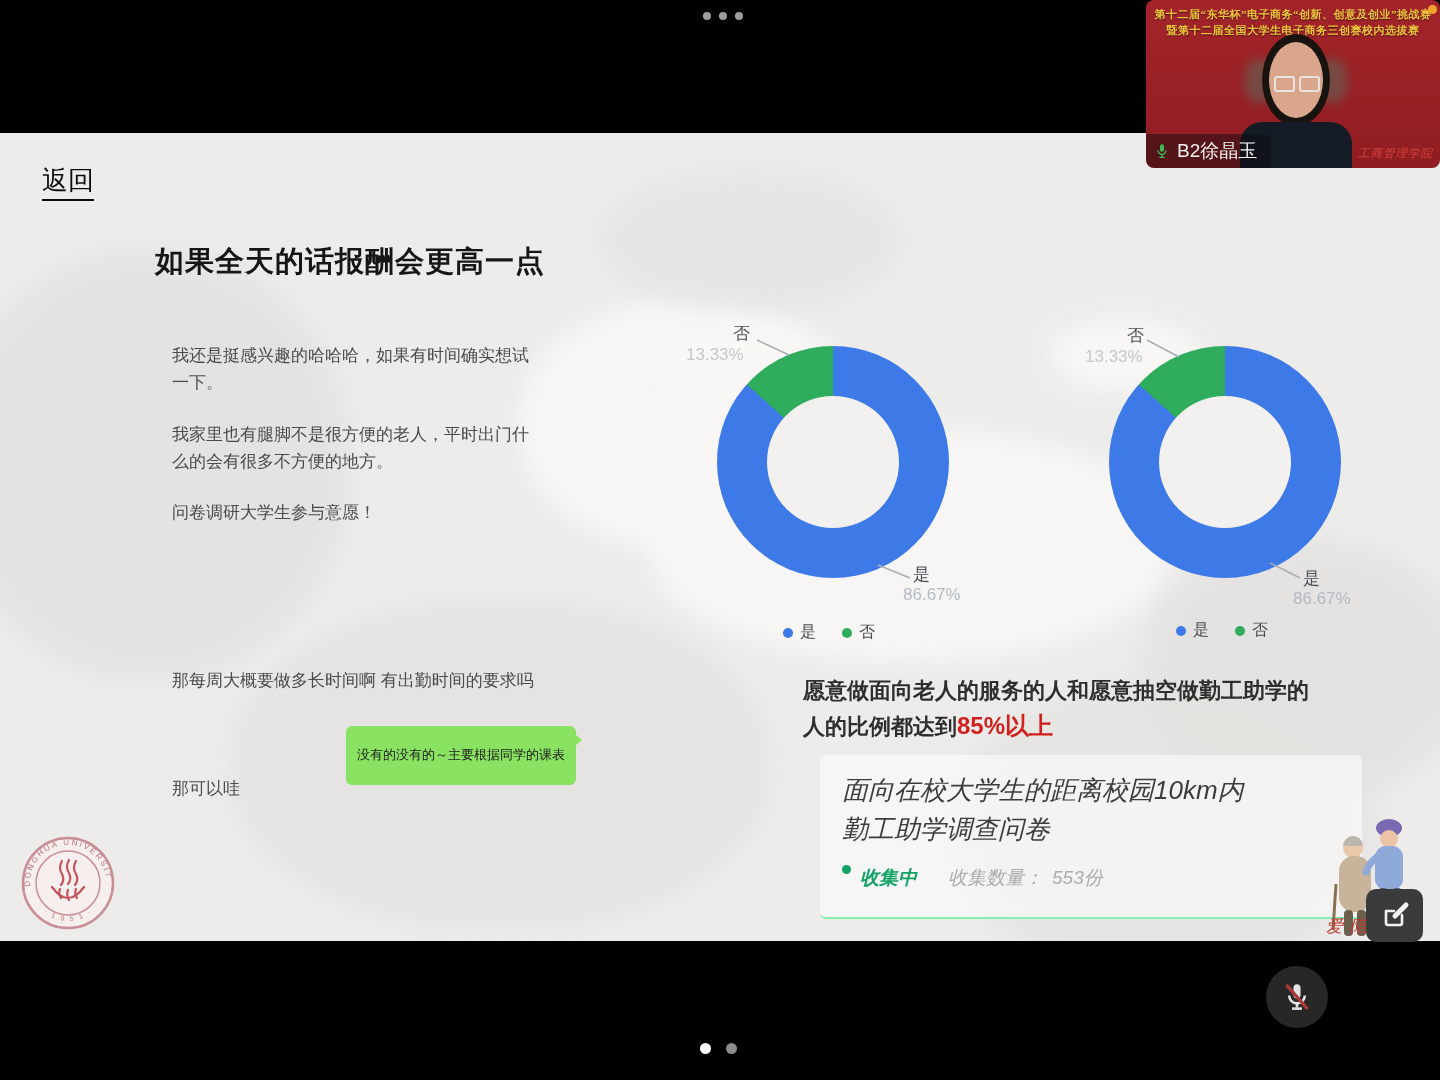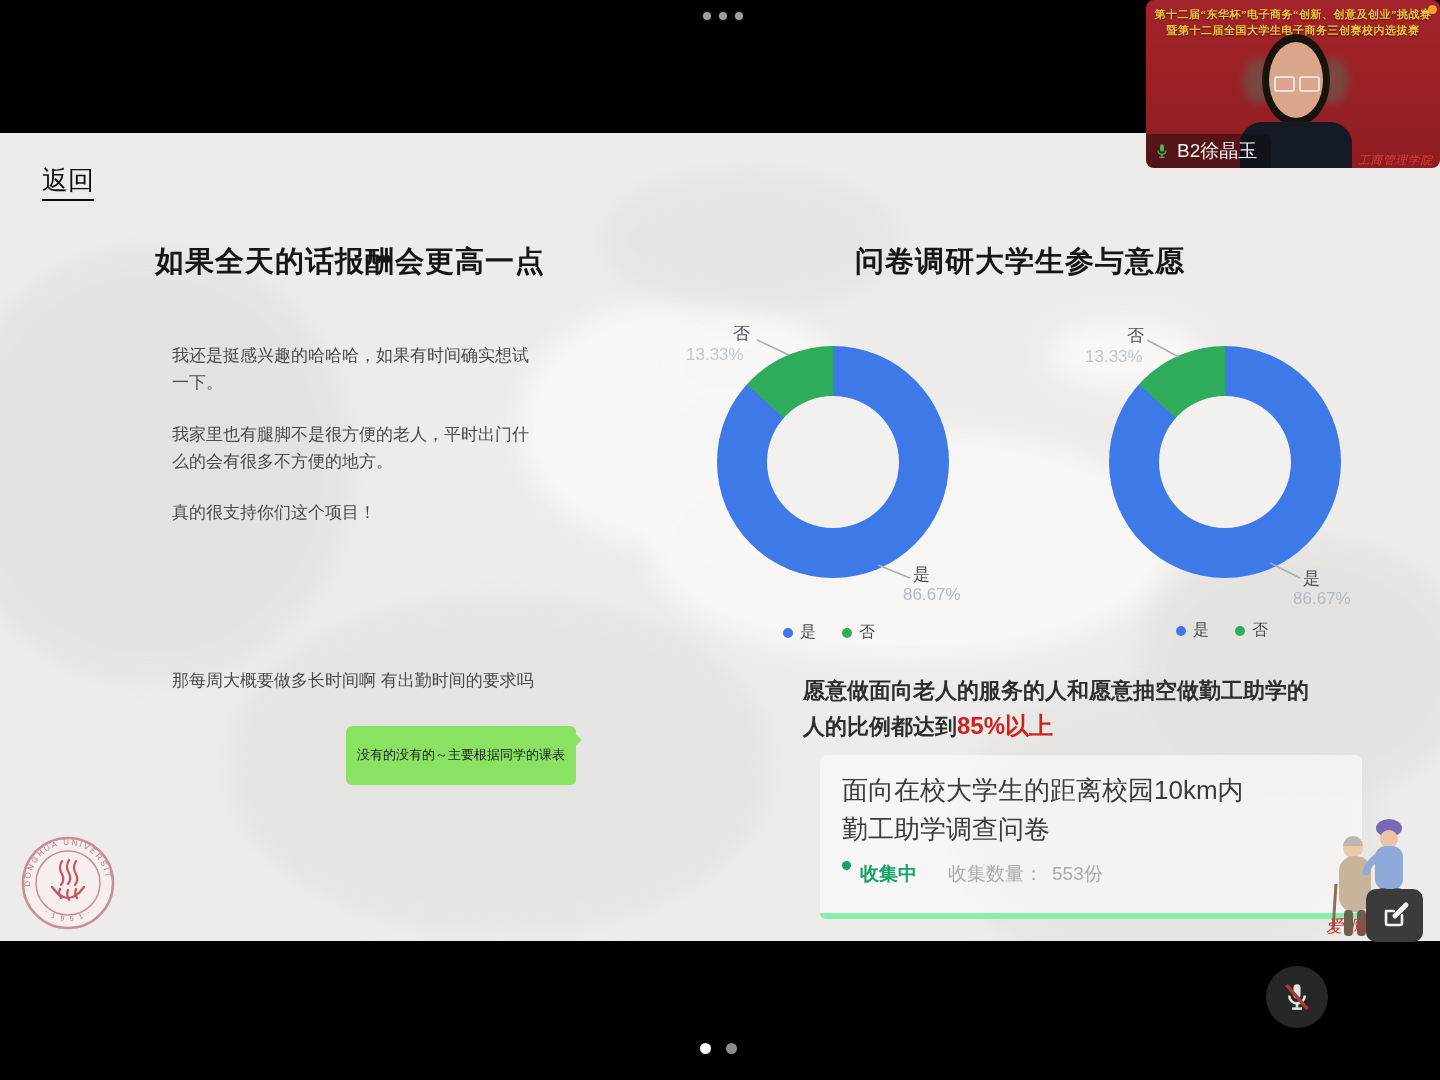--- a/index.html
+++ b/index.html
@@ -34,41 +34,41 @@
   .pct.dk{color:#b4bac3;}
   .legend{display:flex;gap:26px;align-items:center;font-size:16px;color:#4a4a4a;}
   .legend .it{display:flex;align-items:center;gap:7px;}
   .dot{width:10px;height:10px;border-radius:50%;display:inline-block;}
   .dot.blue{background:#3e79e8;} .dot.green{background:#2fac5c;}
   
   .summary{width:514px;font-size:22px;line-height:35px;color:#2e2e2e;font-weight:600;}
   .summary .hl{color:#d0211c;font-weight:700;font-size:24px;}
   
   .card{width:542px;height:164px;background:rgba(255,255,255,.55);border-radius:6px;
-        border-bottom:6px solid #86efac;box-sizing:border-box;}
+        border-bottom:2px solid #86efac;box-sizing:border-box;font-style:italic;}
   .card .t{position:absolute;left:22px;top:16px;font-size:26px;line-height:39px;color:#3c3c3c;}
   .card .status{position:absolute;left:22px;bottom:26px;display:flex;gap:9px;font-size:19px;}
   .card .status .sdot{width:9px;height:9px;border-radius:50%;background:#14a366;}
   .card .status .collecting{color:#14a366;font-weight:600;}
   .card .status .cl{color:#acacac;margin-left:22px;}
   .card .status .cv{color:#acacac;}
   
   .video{left:1146px;top:0;width:294px;height:168px;border-radius:8px;overflow:hidden;
          background:linear-gradient(180deg,#a3242a,#8f1d22);z-index:5;cursor:pointer;}
   .video .bl{position:absolute;width:100%;text-align:center;color:#eec43e;font-size:11px;font-weight:700;
          letter-spacing:.5px;font-family:"Liberation Serif", serif;text-shadow:0 1px 1px rgba(0,0,0,.55);}
   .video .hair{position:absolute;left:116px;top:34px;width:68px;height:92px;border-radius:50%;background:#191310;}
   .video .face{position:absolute;left:123px;top:42px;width:54px;height:76px;border-radius:50%;background:#d9a68c;}
   .video .smudge{position:absolute;width:30px;height:46px;border-radius:50%;background:#2ea583;opacity:.30;filter:blur(5px);}
   .video .glass{position:absolute;width:17px;height:12px;border:2px solid rgba(235,235,235,.85);border-radius:3px;}
   .video .body{position:absolute;left:94px;top:122px;width:112px;height:50px;border-radius:22px 22px 0 0;background:#141b25;}
   .video .badge{position:absolute;left:0;bottom:0;height:34px;display:inline-flex;align-items:center;gap:7px;
          padding:0 14px 0 8px;background:rgba(10,10,10,.45);border-radius:0 8px 0 8px;}
   .video .badge .nm{color:#f2f2f2;font-size:19px;}
-  .video .wm{position:absolute;right:7px;bottom:0;color:#d4453a;font-size:11.5px;font-style:italic;
+  .video .wm{position:absolute;right:7px;bottom:7px;color:#d4453a;font-size:11.5px;font-style:italic;
          letter-spacing:1px;font-family:"Liberation Serif", serif;}
   .video .rec{position:absolute;right:3px;top:5px;width:9px;height:9px;border-radius:50%;background:#f0a32f;}
   
   .topdots{left:703px;top:12px;display:flex;gap:8px;z-index:6;cursor:pointer;}
   .topdots i{width:8px;height:8px;border-radius:50%;background:#9e9e9e;}
   .pager{left:700px;top:1043px;display:flex;gap:15px;z-index:6;}
   .pager i{width:11px;height:11px;border-radius:50%;cursor:pointer;}
   .pager i.on{background:#ffffff;} .pager i.off{background:#8c8c8c;}
   .mutebtn{left:1266px;top:966px;width:62px;height:62px;border-radius:50%;background:#272727;z-index:6;
            display:flex;align-items:center;justify-content:center;cursor:pointer;}
@@ -95,27 +95,27 @@
     <div class="blob g" style="left:1140px;top:407px;width:330px;height:260px;opacity:.8;"></div>
     <div class="blob g" style="left:950px;top:547px;width:430px;height:300px;opacity:.65;"></div>
     <div class="blob w" style="left:1050px;top:187px;width:150px;height:70px;opacity:.95;"></div>
     <div class="blob w" style="left:660px;top:197px;width:160px;height:80px;opacity:.95;"></div>
     <div class="blob g" style="left:600px;top:37px;width:300px;height:140px;opacity:.6;"></div>
   </div>
 
   <div class="abs back">返回</div>
 
   <div class="abs sec-title" style="left:155px;top:242px;">如果全天的话报酬会更高一点</div>
-  <div class="abs sec-title" style="left:855px;top:242px;">问卷调研大学生参与意愿</div>
 
   <div class="abs msg" style="left:172px;top:421px;">我家里也有腿脚不是很方便的老人，平时出门什么的会有很多不方便的地方。</div>
   <div class="abs msg" style="left:172px;top:342px;">我还是挺感兴趣的哈哈哈，如果有时间确实想试一下。</div>
-  <div class="abs msg" style="left:172px;top:499px;">真的很支持你们这个项目！</div>
+  <div class="abs msg" style="left:172px;top:499px;">问卷调研大学生参与意愿！</div>
   <div class="abs msg" style="left:172px;top:667px;">那每周大概要做多长时间啊 有出勤时间的要求吗</div>
   <div class="abs bubble small" style="left:346px;top:726px;">没有的没有的～主要根据同学的课表</div>
+  <div class="abs msg" style="left:172px;top:775px;">那可以哇</div>
 
   <div class="abs donut" style="left:717px;top:346px;">
       <div class="hole"></div>
     </div>
   <div class="abs donut" style="left:1109px;top:346px;">
       <div class="hole"></div>
     </div>
 
   <svg class="leaders" width="1440" height="1080">
     <path d="M757 340 L789 355" stroke="#a7adb5" stroke-width="1.5" fill="none"></path>

